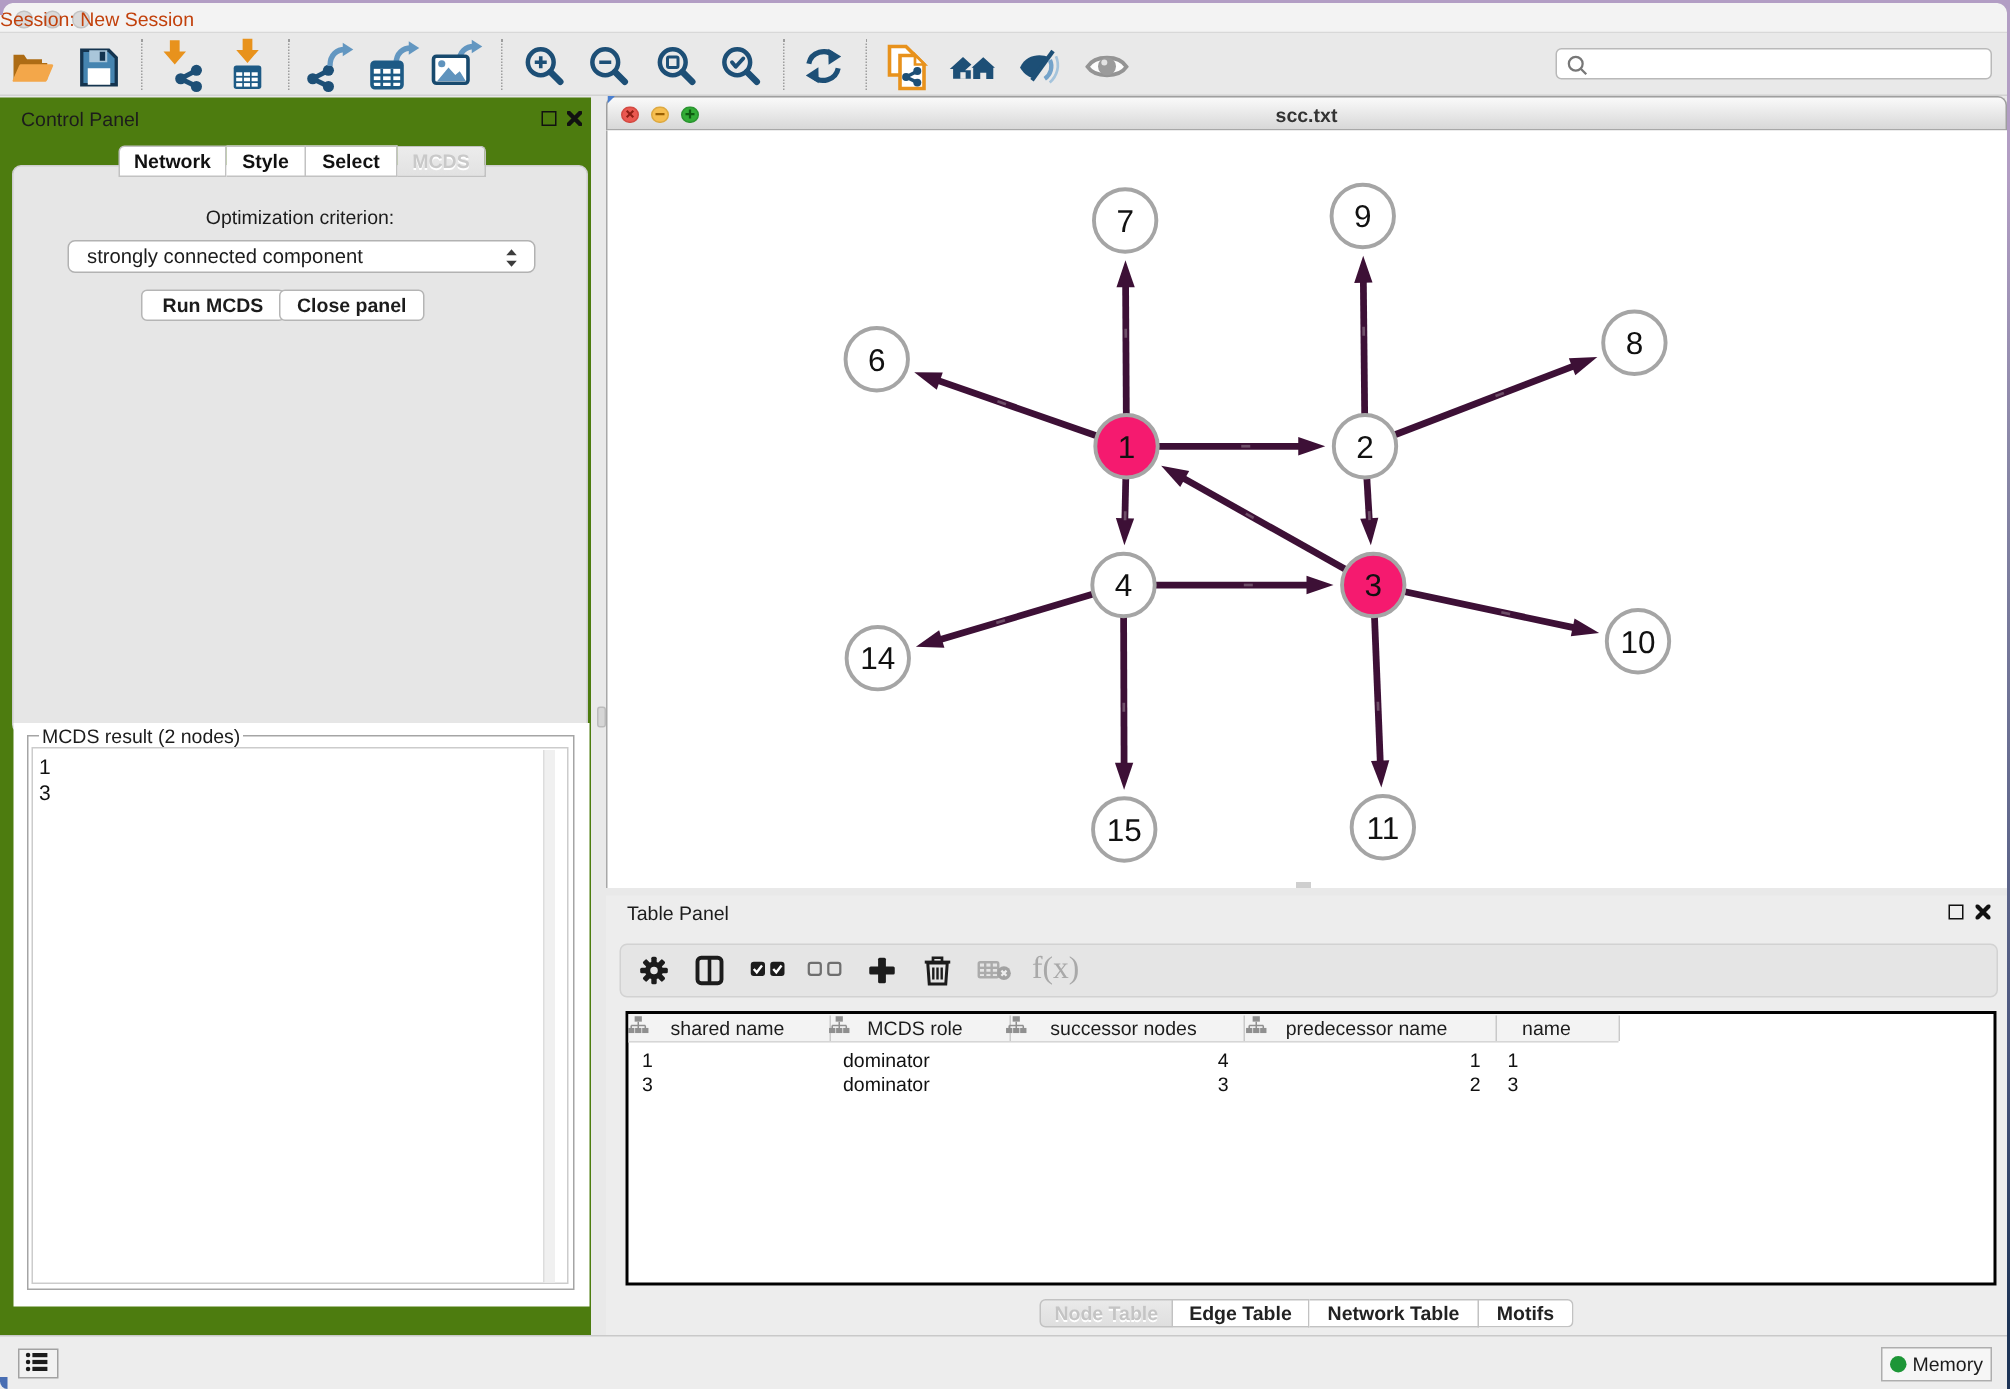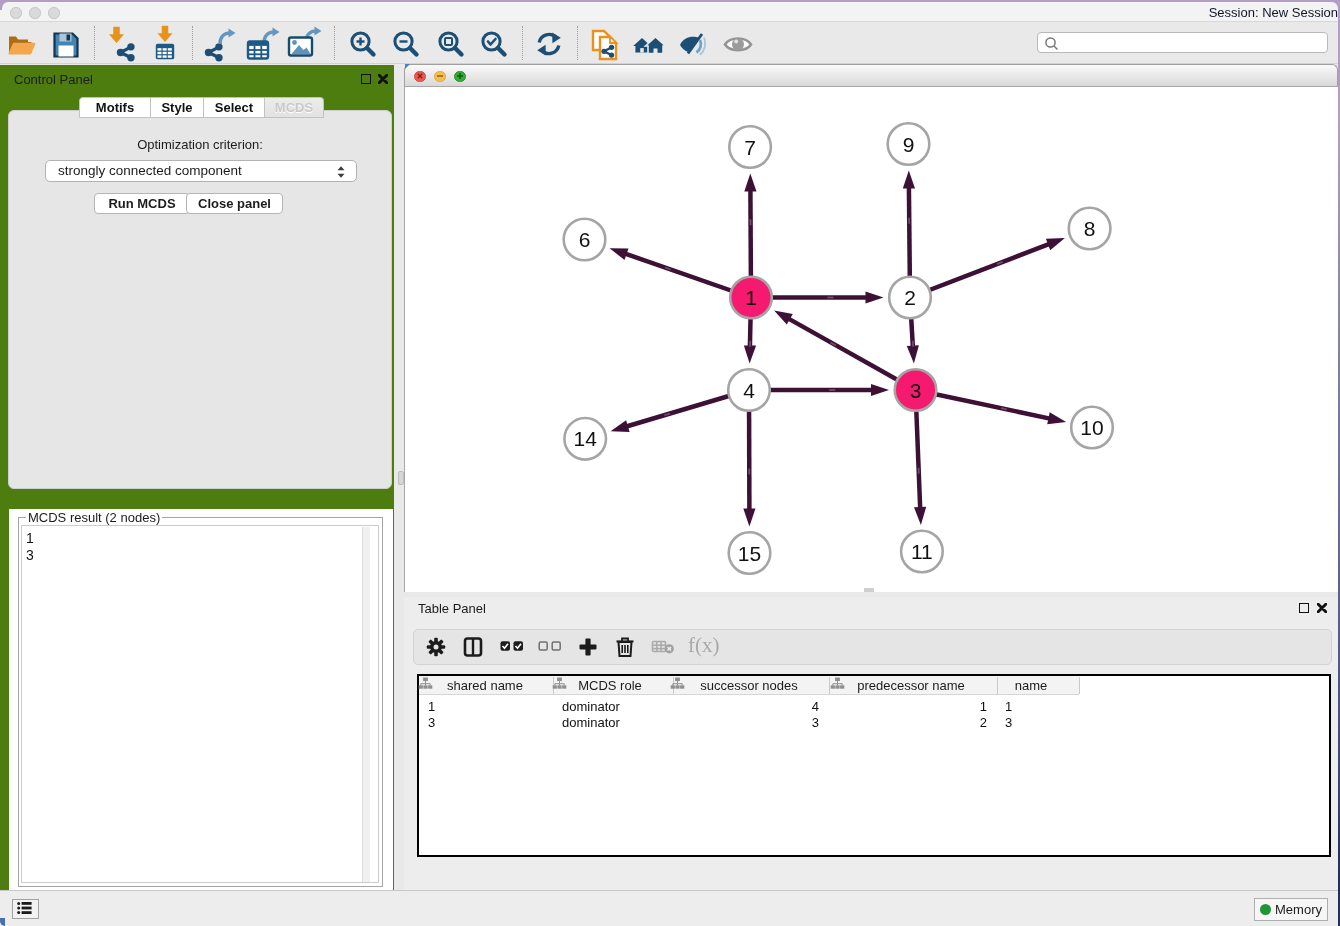--- a/index.html
+++ b/index.html
@@ -1,35 +1,35 @@
 <!DOCTYPE html>
 <html><head><meta charset="utf-8"><style>
 *{margin:0;padding:0;box-sizing:border-box}
 html,body{width:1340px;height:926px;overflow:hidden;background:#e9e9e9;font-family:"Liberation Sans",sans-serif}
 .abs{position:absolute}
 #titlebar{position:absolute;left:0;top:2px;width:1338px;height:20px;background:#f3f3f3;border-radius:7px 7px 0 0;border-bottom:1px solid #d8d8d8}
 .tl{position:absolute;top:5px;width:11.5px;height:11.5px;border-radius:50%;background:#dadada;border:1px solid #c3c3c3}
-#apptitle{position:absolute;top:3px;width:100%;text-align:right;font-size:13px;color:#0f172a}
+#apptitle{position:absolute;top:3px;width:100%;text-align:left;font-size:13px;color:#c2410c}
 #toolbar{position:absolute;left:0;top:22px;width:1338px;height:42px;background:#e9e9e9;border-bottom:1px solid #d2d2d2}
 .vsep{position:absolute;top:4px;height:34px;width:0;border-left:1px dotted #9e9e9e}
 #search{position:absolute;left:1037px;top:32px;width:291px;height:21px;background:#fff;border:1px solid #b9b9b9;border-radius:4px}
 #cp{position:absolute;left:0;top:65px;width:394px;height:825px;background:#4d7c0f}
 #cp .hdr{position:absolute;left:14px;top:7px;font-size:13px;color:#1c1c1c}
 .wicon{position:absolute;width:10px;height:10px;border:1.5px solid #111}
 .xicon{position:absolute;width:10px;height:10px}
 .xicon svg{display:block}
 .tabs{position:absolute;display:flex;z-index:3}
 .tab{height:21px;background:#fff;border:1px solid #c2c2c2;border-left:none;font-size:13px;font-weight:bold;color:#111;text-align:center;line-height:20px}
 .tab.first{border-left:1px solid #c2c2c2;border-radius:4px 0 0 0}
 .tab.sel{background:linear-gradient(#ececec,#e2e2e2);color:#c9c9c9;text-shadow:0 1px 0 #fff;border-radius:0 4px 0 0}
 #cp-pane{position:absolute;left:8px;top:45px;width:384px;height:379px;background:#e6e6e6;border:1px solid #cecece;border-radius:6px}
 #optlabel{position:absolute;left:0;top:26px;width:100%;text-align:center;font-size:13px;color:#1c1c1c}
 #sel{position:absolute;left:36px;top:49px;width:312px;height:22px;background:#fff;border:1px solid #b2b2b2;border-radius:5px;font-size:13.5px;color:#1c1c1c;line-height:20px;padding-left:12px}
 .btn{position:absolute;height:21px;background:#fff;border:1px solid #b5b5b5;border-radius:4px;font-size:13px;font-weight:bold;color:#1c1c1c;text-align:center;line-height:19px}
-#results{position:absolute;left:9px;top:444px;width:384px;height:389px;background:#fff}
+#results{position:absolute;left:9px;top:417px;width:384px;height:389px;background:#fff}
 #fieldset{position:absolute;left:9px;top:8px;width:365px;height:370px;border:1px solid #a5a5a5}
 #legend{position:absolute;left:7px;top:-8px;background:#fff;font-size:13px;color:#1c1c1c;padding:0 2px}
 #ta{position:absolute;left:2px;top:7px;width:358px;height:358px;background:#fff;border:1px solid #ccc;font-size:14px;color:#111;line-height:16.5px;padding:4px 0 0 4px}
 #sbtrack{position:absolute;right:8px;top:1px;width:8px;height:355px;background:#f0f0f0;border-left:1px solid #ddd}
 #netwin{position:absolute;left:404px;top:64px;width:934px;height:529px}
 #nettitle{position:absolute;left:0;top:0;width:100%;height:23px;background:linear-gradient(#fafafa,#d8d8d8);border:1px solid #9f9f9f;border-bottom:1px solid #a8a8a8;border-radius:6px 6px 0 0}
 #nettitle .t{position:absolute;width:100%;text-align:center;top:4px;font-size:13px;font-weight:bold;color:#333}
 .mac{position:absolute;top:5.5px;width:11.5px;height:11.5px;border-radius:50%}
 .mac svg{position:absolute;left:-0.3px;top:-0.3px}
 #canvas{position:absolute;left:0;top:23px;width:934px;height:505px;background:#fff;border-left:1px solid #a8a8a8}
@@ -212,21 +212,21 @@
   </svg>
 <div id="cp">
  <div class="hdr">Control Panel</div>
  <div class="wicon" style="left:361px;top:9px"></div>
     <div class="xicon" style="left:378px;top:9px">
       <svg width="10" height="10" viewBox="0 0 10 10">
         <path d="M1.2 1.2 L8.8 8.8 M8.8 1.2 L1.2 8.8" stroke="#111" stroke-width="2.9" stroke-linecap="round"></path>
       </svg>
     </div>
  <div class="tabs" style="left:79px;top:32px">
-  <div class="tab first" style="width:72px">Motifs</div>
+  <div class="tab first" style="width:72px">Network</div>
       <div class="tab" style="width:53px">Style</div>
       <div class="tab" style="width:61px">Select</div>
       <div class="tab sel" style="width:59px">MCDS</div>
  </div>
  <div id="cp-pane">
   <div id="sel">strongly connected component
     <svg width="10" height="14" style="position:absolute;right:10px;top:3.5px" viewBox="0 0 10 14">
           <path d="M1.5 5.2 L5 1.2 L8.5 5.2 Z" fill="#3c3c3c"></path>
           <path d="M1.5 8.8 L5 12.8 L8.5 8.8 Z" fill="#3c3c3c"></path>
         </svg>
@@ -253,20 +253,21 @@
   <div class="mac" style="left:29px;background:#f6be50;border:1px solid #dda940">
         <svg width="10" height="10" viewBox="0 0 10 10">
           <line x1="2" y1="5" x2="8" y2="5" stroke="#9a6003" stroke-width="1.5"></line>
         </svg>
       </div>
   <div class="mac" style="left:49px;background:#32ac36;border:1px solid #2a9430">
         <svg width="10" height="10" viewBox="0 0 10 10">
           <path d="M5 2 L5 8 M2 5 L8 5" stroke="#0e5c11" stroke-width="1.5"></path>
         </svg>
       </div>
+  <div class="t">scc.txt</div>
  </div>
  <svg width="5" height="5" style="position:absolute;left:0.5px;top:0" viewBox="0 0 5 5">
       <path d="M0 0 L5 0 L0 5 Z" fill="#4a7fd0"></path>
     </svg>
  <div id="canvas">
   <svg width="933" height="505" viewBox="0 0 933 505">
 <line x1="346.0" y1="210.5" x2="345.4" y2="103.0" stroke="#3d1036" stroke-width="4.5"></line>
 <polygon points="345.3,86.5 351.5,104.5 339.3,104.5" fill="#3d1036"></polygon>
 <rect x="342.5" y="134.3" width="6" height="1.8" fill="#6e4e68" transform="rotate(-90.3 345.5 135.2)"></rect>
 <line x1="346.0" y1="210.5" x2="220.1" y2="166.6" stroke="#3d1036" stroke-width="4.5"></line>
@@ -358,20 +359,26 @@
   <div class="cell" style="left:9px;top:39px">3</div>
   <div class="cell" style="left:143px;top:23px">dominator</div>
   <div class="cell" style="left:143px;top:39px">dominator</div>
   <div class="cell" style="left:385px;top:23px;width:15px;text-align:right">4</div>
   <div class="cell" style="left:385px;top:39px;width:15px;text-align:right">3</div>
   <div class="cell" style="left:555px;top:23px;width:13px;text-align:right">1</div>
   <div class="cell" style="left:555px;top:39px;width:13px;text-align:right">2</div>
   <div class="cell" style="left:586px;top:23px">1</div>
   <div class="cell" style="left:586px;top:39px">3</div>
  </div>
+ <div class="bottabs">
+  <div class="btab first sel" style="width:89px">Node Table</div>
+      <div class="btab" style="width:91px">Edge Table</div>
+      <div class="btab" style="width:113px">Network Table</div>
+      <div class="btab last" style="width:63px">Motifs</div>
+ </div>
 </div>
 <div id="status">
  <div id="lstbtn"></div>
  <div id="memory"><span style="display:inline-block;width:11px;height:11px;border-radius:50%;background:#1d9637;vertical-align:-1px;margin-right:4px"></span>Memory</div>
 </div>
 <svg style="position:absolute;left:425px;top:636px" width="22" height="22" viewBox="-11.0 -11.0 22 22">
     <rect x="-1.8" y="-9.2" width="3.6" height="4.6" rx="1" fill="#1c1c1c" transform="rotate(0)"></rect>
     <rect x="-1.8" y="-9.2" width="3.6" height="4.6" rx="1" fill="#1c1c1c" transform="rotate(45)"></rect>
     <rect x="-1.8" y="-9.2" width="3.6" height="4.6" rx="1" fill="#1c1c1c" transform="rotate(90)"></rect>
     <rect x="-1.8" y="-9.2" width="3.6" height="4.6" rx="1" fill="#1c1c1c" transform="rotate(135)"></rect>

